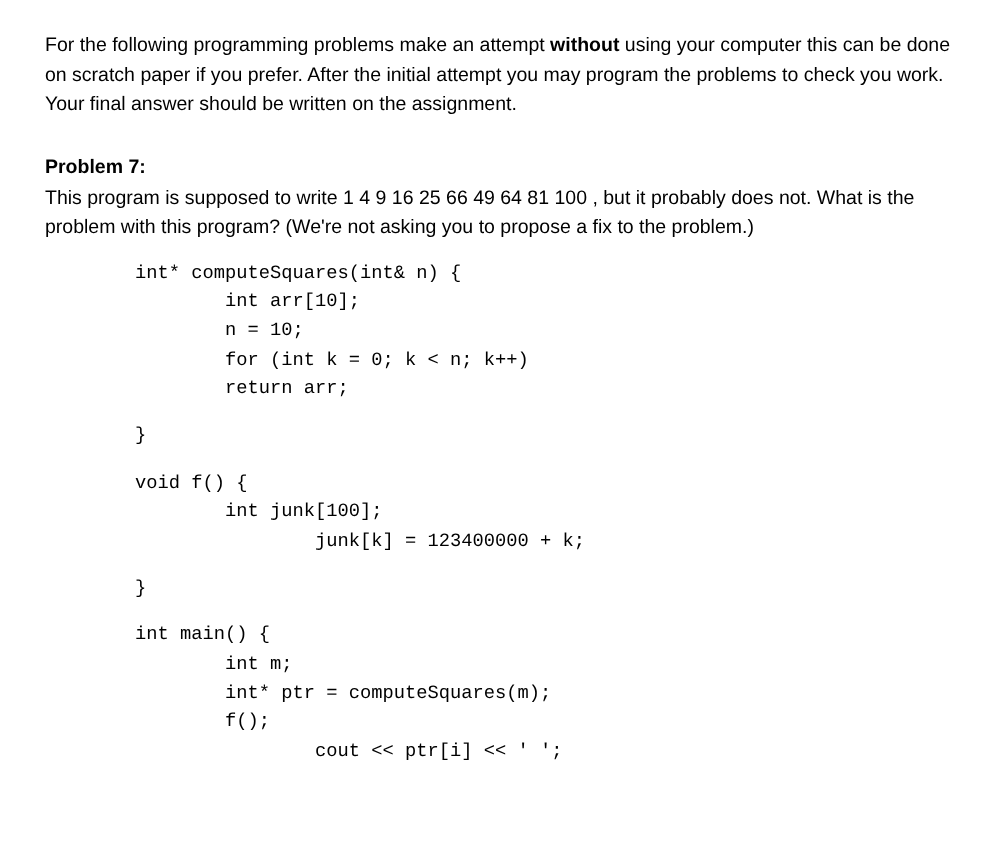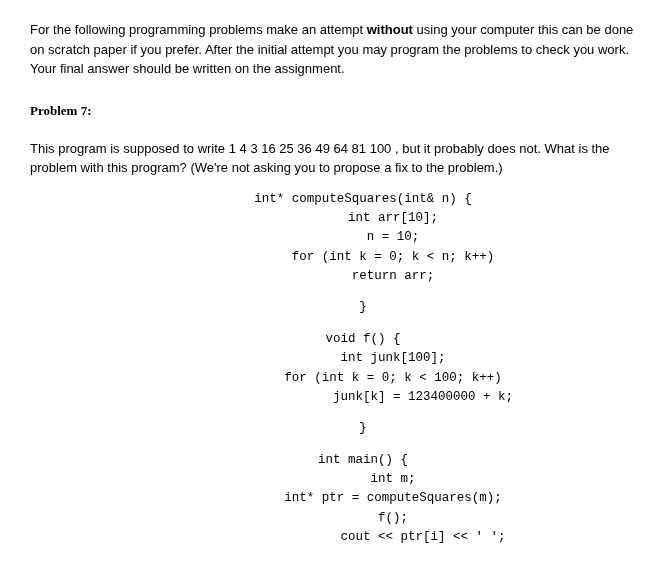--- a/index.html
+++ b/index.html
@@ -22,76 +22,73 @@
       line-height: 1.5;
       margin-bottom: 24px;
     }
 
     .problem-section {
       margin-bottom: 16px;
     }
 
     .problem-title {
       font-weight: bold;
-      margin-bottom: 20px;
-      font-family: Liberation Serif, serif;
+      margin-bottom: 4px;
     }
 
     .problem-description {
       line-height: 1.5;
       margin-bottom: 12px;
     }
 
     .code-block {
       font-family: 'Courier New', Courier, monospace;
       font-size: 12.5px;
       line-height: 1.55;
       color: #000;
       padding-left: 60px;
     }
 
     .code-line {
       white-space: pre;
       display: block;
-      text-align: center;
     }
 
     .indent1 { padding-left: 0; }
 
     .section-gap {
       margin-top: 12px;
     }
   </style>
 </head>
 <body>
 
 <div class="intro-text">
   <span>For the following programming problems make an attempt </span><strong>without</strong><span> using your computer this can be done on scratch paper if you prefer.  After the initial attempt you may program the problems to check you work. Your final answer should be written on the assignment.</span>
 </div>
 
 <div class="problem-section">
   <div class="problem-title">
     <span>Problem 7:</span>
   </div>
   <div class="problem-description">
-    <span>This program is supposed to write 1 4 3 16 25 36 49 64 81 100 , but it probably does not. What is the problem with this program? (We're not asking you to propose a fix to the problem.)</span>
+    <span>This program is supposed to write 1 4 9 16 25 66 49 64 81 100 , but it probably does not. What is the problem with this program? (We're not asking you to propose a fix to the problem.)</span>
   </div>
 
   <div class="code-block">
 
     <span class="code-line indent1">int* computeSquares(int&amp; n) {</span>
     <span class="code-line">        int arr[10];</span>
     <span class="code-line">        n = 10;</span>
     <span class="code-line">        for (int k = 0; k &lt; n; k++)</span>
     <span class="code-line">        return arr;</span>
     <span class="code-line indent1 section-gap">}</span>
 
     <span class="code-line indent1 section-gap">void f() {</span>
     <span class="code-line">        int junk[100];</span>
-    <span class="code-line">        for (int k = 0; k &lt; 100; k++)</span>
     <span class="code-line">                junk[k] = 123400000 + k;</span>
     <span class="code-line indent1 section-gap">}</span>
 
     <span class="code-line indent1 section-gap">int main() {</span>
     <span class="code-line">        int m;</span>
     <span class="code-line">        int* ptr = computeSquares(m);</span>
     <span class="code-line">        f();</span>
     <span class="code-line">                cout &lt;&lt; ptr[i] &lt;&lt; ' ';</span>
 
   </div>

